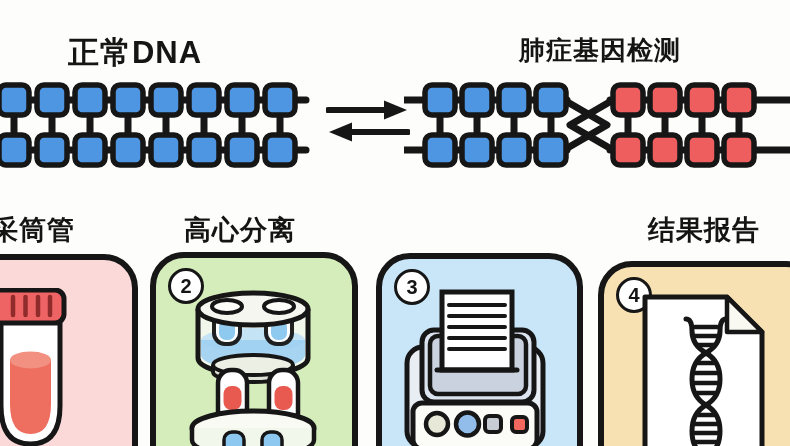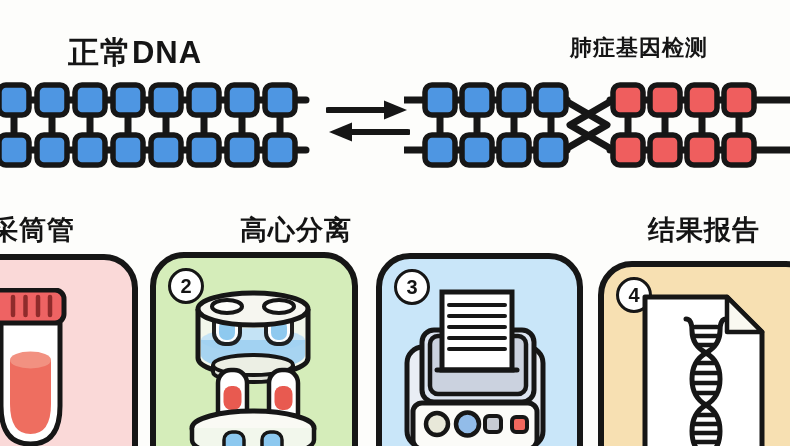--- a/index.html
+++ b/index.html
@@ -1,24 +1,24 @@
 <!DOCTYPE html>
 <html><head>
 <meta charset="utf-8">
 <style>
   html,body{margin:0;padding:0;}
   body{font-family:"Liberation Sans", sans-serif;}
   .canvas{position:relative;width:790px;height:446px;background:#fdfdfb;overflow:hidden;}
   .canvas svg{position:absolute;display:block;}
   .title{position:absolute;font-weight:800;color:#151515;text-align:center;letter-spacing:1px;}
   .title-normal{left:30px;top:32px;width:210px;font-size:31px;}
-  .title-mut{left:492px;top:33px;width:216px;font-size:22px;text-align:right;}
+  .title-mut{left:492px;top:33px;width:216px;font-size:26px;}
   .step-label{position:absolute;top:212px;font-weight:800;font-size:27px;color:#141414;text-align:center;letter-spacing:1px;}
   .label1{left:-9px;width:110px;text-align:left;}
-  .label2{left:144px;width:208px;text-align:right;}
+  .label2{left:136px;width:208px;}
   .label3{left:376px;width:207px;}
   .label4{left:598px;width:212px;}
   .panel{position:absolute;border:6px solid #161616;border-radius:34px;overflow:hidden;}
   .panel1{left:-82px;top:254px;width:208px;height:250px;background:#fad9d8;}
   .panel2{left:150px;top:252px;width:196px;height:250px;background:#d5edba;}
   .panel3{left:376px;top:253px;width:195px;height:250px;background:#c9e6f9;}
   .panel4{left:598px;top:261px;width:210px;height:250px;background:#f7e0b2;}
   .badge{position:absolute;left:12px;top:10px;width:30px;height:30px;border:3px solid #161616;border-radius:50%;
          background:#fff;color:#141414;font-size:20px;font-weight:700;display:flex;align-items:center;justify-content:center;line-height:1;}
 </style>

